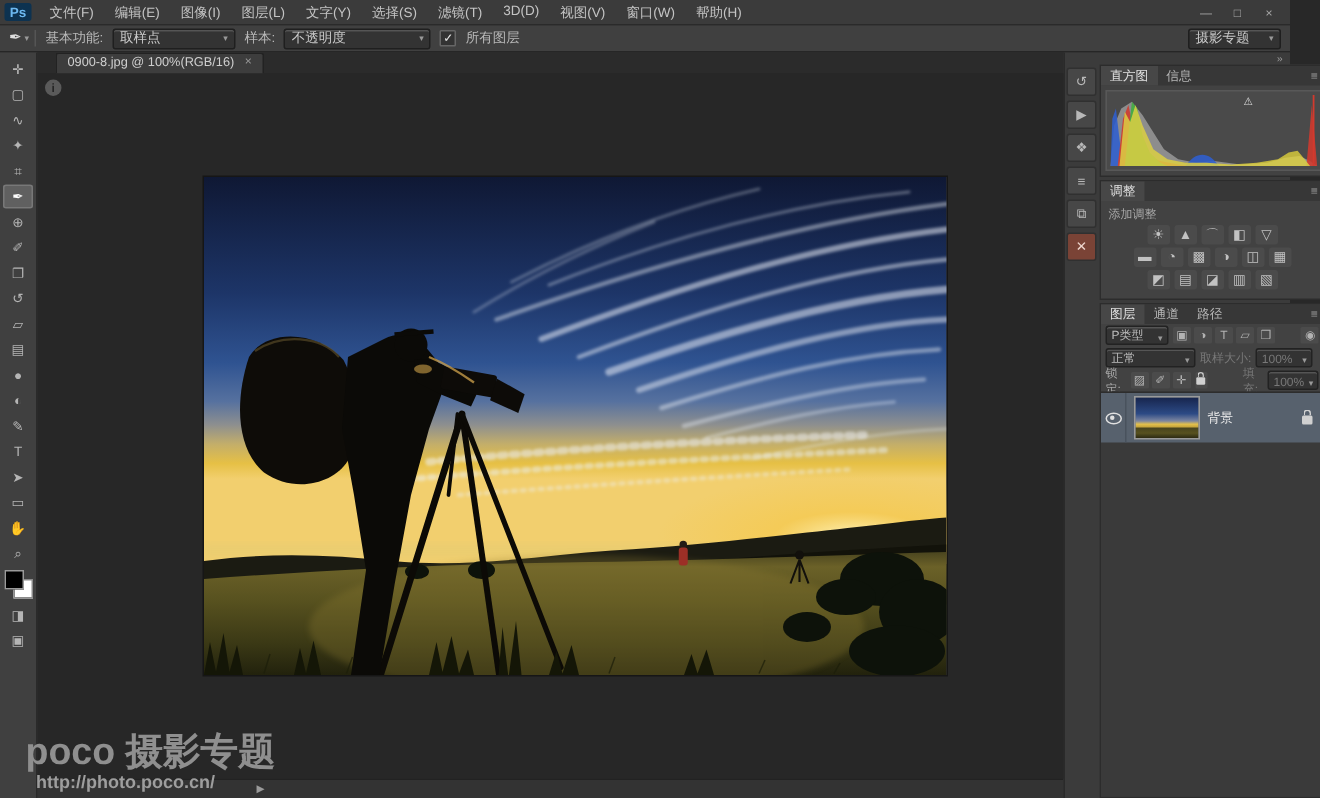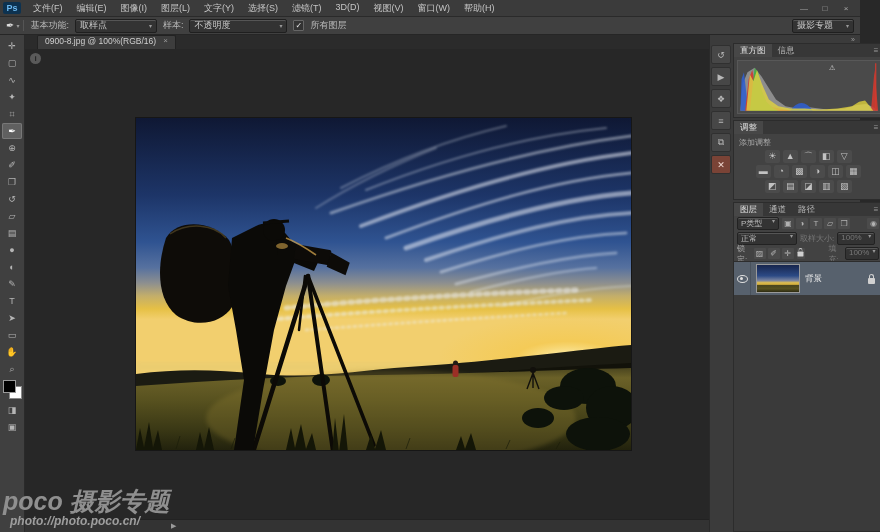--- a/index.html
+++ b/index.html
@@ -78,41 +78,41 @@
 
   .adj-content{padding:2px 5px 4px;font-size:8px;color:#a8a8a8;}
   .adj-hint{margin:1px 0 2px;}
   .adj-row{display:flex;justify-content:center;gap:3px;margin:2px 0;}
   .adj-icon{width:15px;height:13px;background:#4b4b4b;border-radius:2px;color:#c2c2c2;
             font-size:9px;display:flex;align-items:center;justify-content:center;line-height:1;}
 
   .panel.layers{flex:1;display:flex;flex-direction:column;min-height:0;}
   .lrow{display:flex;align-items:center;gap:3px;padding:1px 3px;font-size:8px;color:#a8a8a8;height:13px;}
   .mini-drop{background:#333;border:1px solid #222;box-shadow:inset 0 1px 0 #555;border-radius:2px;height:11px;
-             display:flex;align-items:flex-start;justify-content:space-between;padding:0 3px;gap:3px;font-size:8px;color:#bdbdbd;}
+             display:flex;align-items:flex-end;justify-content:space-between;padding:0 3px;gap:3px;font-size:8px;color:#bdbdbd;}
   .mini-icon{width:12px;height:11px;display:flex;align-items:center;justify-content:center;
              background:#4b4b4b;border-radius:1px;font-size:8px;color:#b2b2b2;line-height:1;}
   .grayed{color:#787878;}
   .kind-filter{width:34px;} .blend-drop{width:52px;} .pct-drop{width:30px;}
   .layer-list{flex:1;background:#3a3a3a;border-top:1px solid #2d2d2d;min-height:0;}
   .layer-row{height:33px;display:flex;align-items:center;background:#57616d;}
   .eye-col{width:16px;height:100%;border-right:1px solid #49525d;display:flex;align-items:center;justify-content:center;}
   .eye{width:9px;height:6px;border:1px solid #e0e0e0;border-radius:50%;position:relative;}
   .eye::after{content:'';position:absolute;left:2.5px;top:1px;width:3px;height:3px;border-radius:50%;background:#e0e0e0;}
   .layer-thumb{width:42px;height:27px;margin:0 5px;border:1px solid #9a9a9a;
      background:linear-gradient(180deg,#17254d 0%,#2c4a85 40%,#7d86a0 58%,#e3c04c 66%,#caa83c 72%,#4a451d 76%,#57511f 88%,#2c2a12 100%);}
   .layer-name{font-size:8.5px;color:#ececec;font-family:Liberation Mono, monospace;}
   .layer-lock{margin-left:auto;margin-right:7px;}
   .css-lock{width:7px;height:6px;background:#d0d0d0;position:relative;border-radius:1px;display:inline-block;}
   .css-lock::before{content:'';position:absolute;top:-4px;left:1px;width:3px;height:3px;
                     border:1px solid #d0d0d0;border-bottom:none;border-radius:3px 3px 0 0;}
   .mini-lock{transform:scale(.85);}
 
   
-  .watermark{position:absolute;left:3px;bottom:4px;z-index:40;pointer-events:none;font-style:italic;}
+  .watermark{position:absolute;left:17px;bottom:4px;z-index:40;pointer-events:none;}
   .wm-title{font-size:25px;font-weight:bold;color:#8f8f8f;line-height:23px;letter-spacing:0px;}
   .wm-url{font-size:12px;font-weight:bold;color:#9e9e9e;margin-top:1px;padding-left:7px;}
 </style>
 </head>
 <body>
 
 <div class="app">
 
   <div class="menubar">
     <div class="ps-logo">Ps</div>
@@ -467,16 +467,16 @@
             </div>
           </div>
 
         </div>
       </div>
     </div>
   </div>
 
   <div class="watermark">
     <div class="wm-title">poco 摄影专题</div>
-    <div class="wm-url">photo://photo.poco.cn/</div>
+    <div class="wm-url">http://photo.poco.cn/</div>
   </div>
 
 </div>
 
 </body></html>

